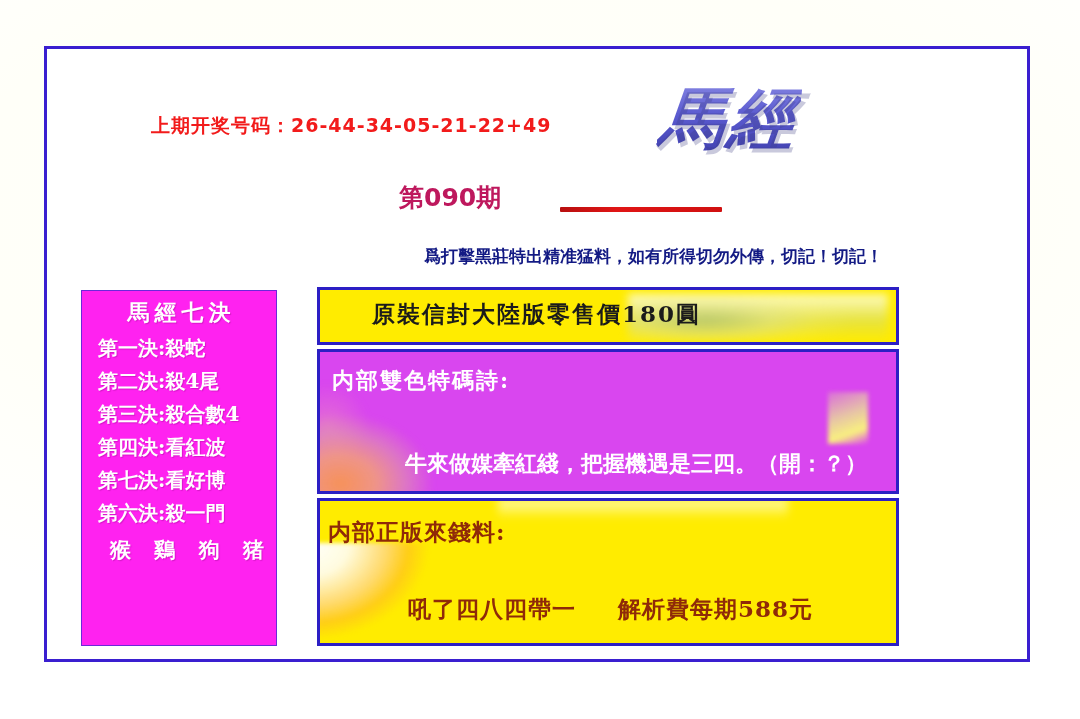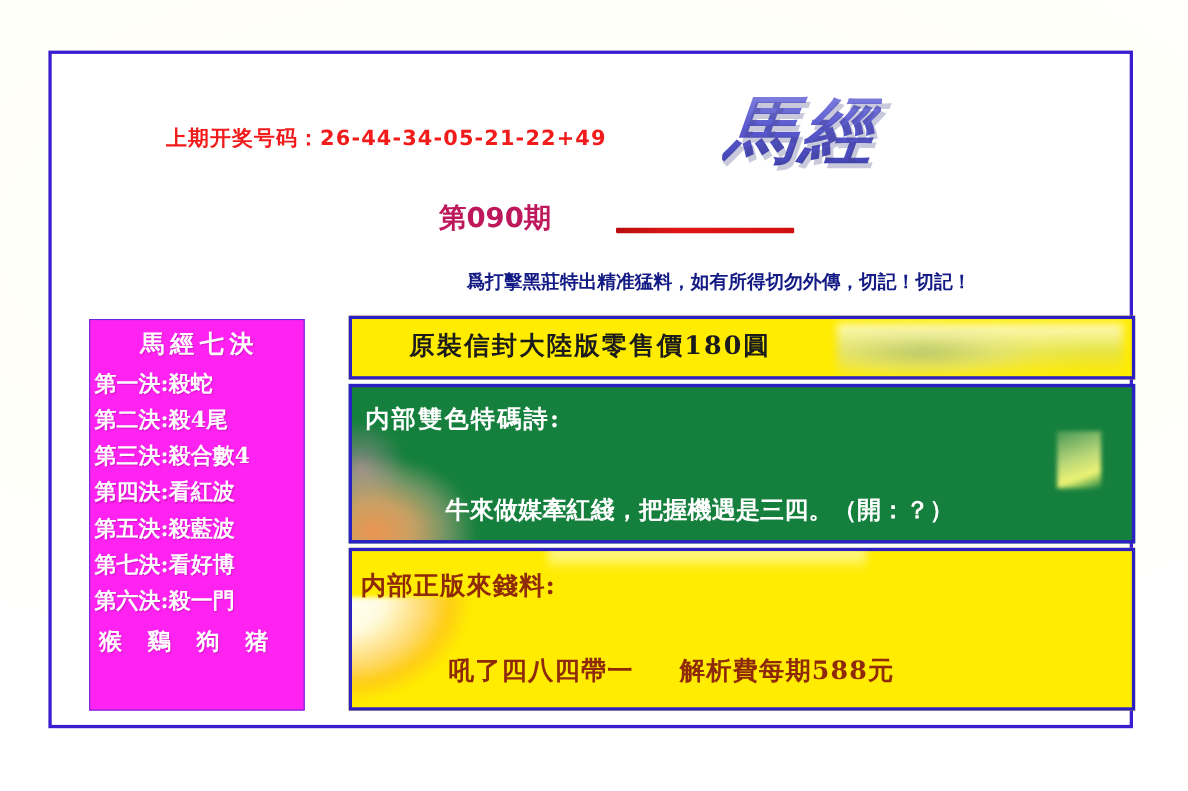--- a/index.html
+++ b/index.html
@@ -160,42 +160,43 @@
     list-style: none;
     margin: 0;
     padding: 0;
   }
   .seven-item {
     color: #ffffff;
     font-family: "DejaVu Serif", "Liberation Serif", serif;
     font-size: 20px;
     font-weight: bold;
     line-height: 33px;
-    padding-left: 4px;
+    padding-left: 16px;
     white-space: nowrap;
     text-shadow: 1px 1px 1px rgba(140,0,130,0.35);
   }
   .seven-zodiac {
-    text-align: left;
+    text-align: center;
     color: #ffffff;
     font-family: "DejaVu Serif", "Liberation Serif", serif;
     font-size: 21px;
     font-weight: bold;
     letter-spacing: 8px;
     padding-left: 8px;
     margin-top: 6px;
     text-shadow: 1px 1px 1px rgba(140,0,130,0.35);
+    margin-left: 16px;
   }
 
   
   .right-col {
     position: absolute;
     left: 270px;
     top: 0px;
-    width: 715px;
+    width: 582px;
     height: 362px;
   }
 
   .panel {
     position: relative;
     box-sizing: border-box;
     border: 3px solid #2c1fc4;
     overflow: hidden;
   }
 
@@ -222,21 +223,21 @@
     font-size: 23px;
     font-weight: bold;
     color: #1b1b1b;
     letter-spacing: 2px;
     white-space: nowrap;
   }
 
   .panel-poem {
     height: 145px;
     margin-top: 4px;
-    background: #15803d;
+    background: #d946ef;
     text-align: right;
   }
   .panel-poem .blob-left {
     position: absolute;
     left: -6px;
     bottom: -12px;
     width: 220px;
     height: 130px;
     background:
       radial-gradient(ellipse 120px 90px at 12% 85%, rgba(248,150,80,0.95) 0%, rgba(244,168,110,0.80) 30%, rgba(225,175,150,0.45) 55%, rgba(10,155,73,0) 78%),
@@ -351,21 +352,20 @@
   <div class="body-area">
 
     <div class="seven-panel">
       <div class="seven-title">馬經七決</div>
 
       <ul class="seven-list">
         <li class="seven-item">第一決:殺蛇</li>
         <li class="seven-item">第二決:殺4尾</li>
         <li class="seven-item">第三決:殺合數4</li>
         <li class="seven-item">第四決:看紅波</li>
-        <li class="seven-item">第五決:殺藍波</li>
         <li class="seven-item">第七決:看好博</li>
         <li class="seven-item">第六決:殺一門</li>
       </ul>
 
       <div class="seven-zodiac">猴 鷄 狗 猪</div>
     </div>
 
     <div class="right-col">
 
       <div class="panel panel-price">

